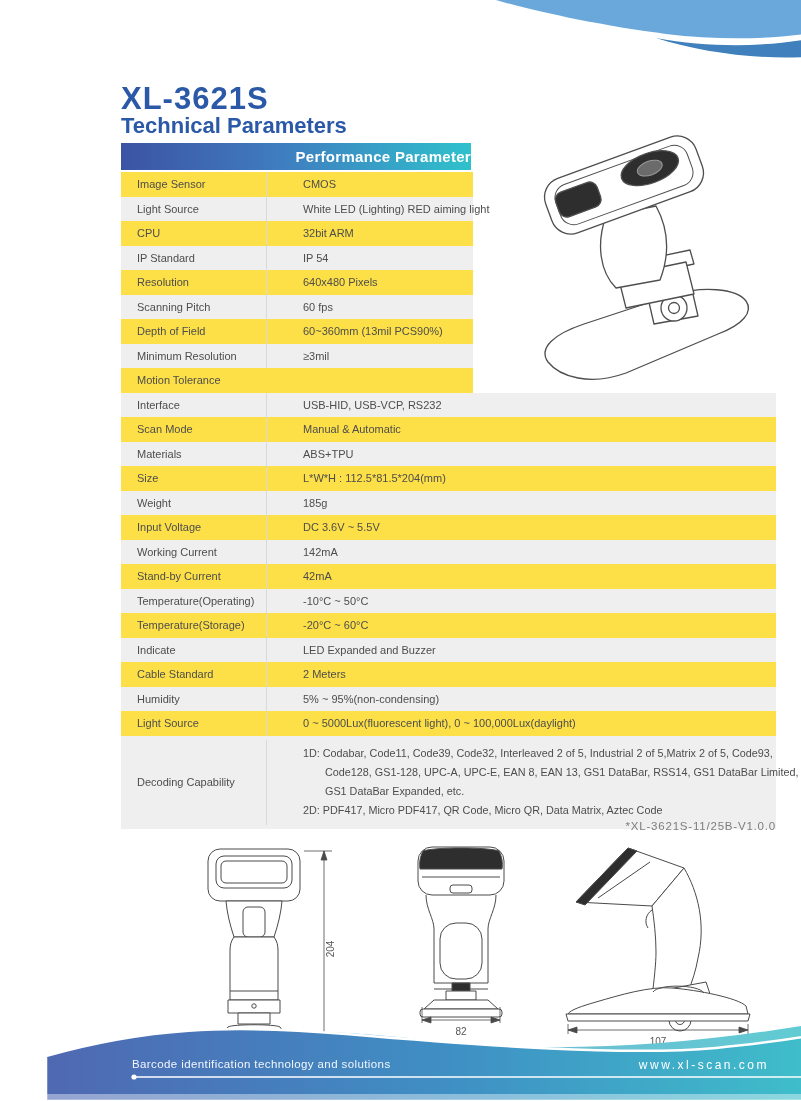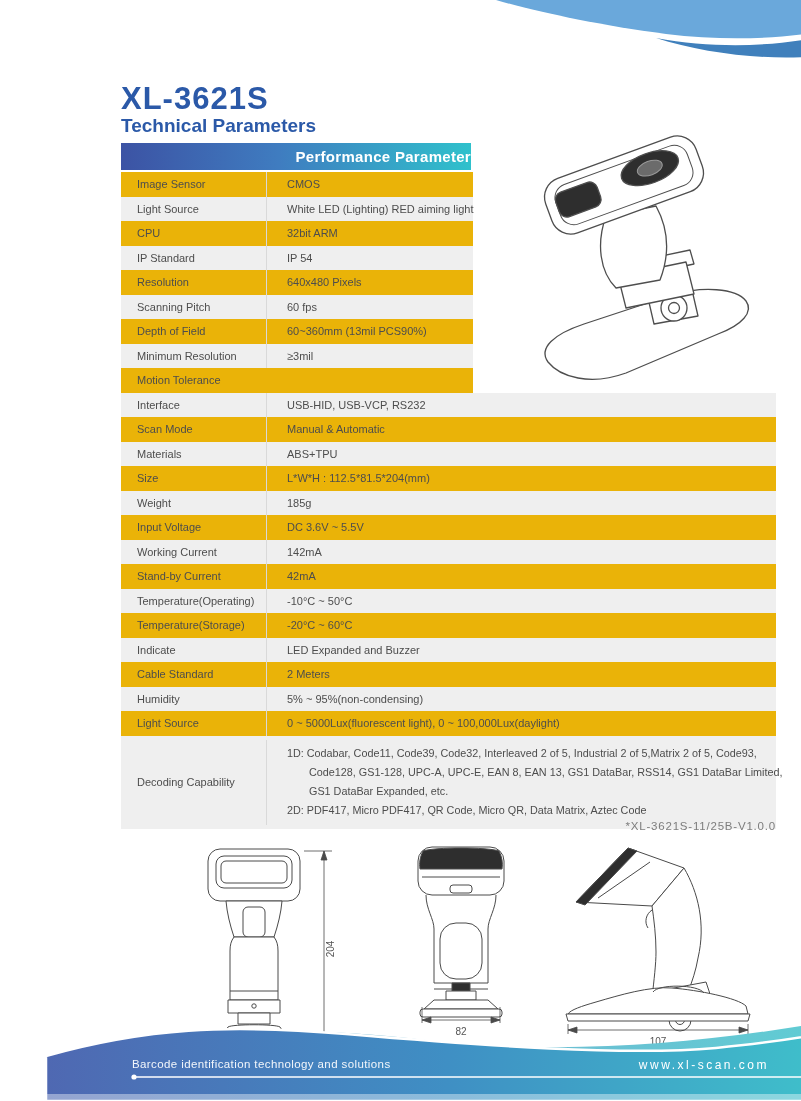--- a/index.html
+++ b/index.html
@@ -1,31 +1,31 @@
 <!DOCTYPE html>
 <html><head>
 <meta charset="utf-8">
 <style>
   html,body{margin:0;padding:0;background:#ffffff;}
   .page{position:relative;width:801px;height:1101px;background:#fff;overflow:hidden;
         font-family:"Liberation Sans",sans-serif;color:#4d4d4d;margin-left:46px;}
   .top-wave{position:absolute;top:0;right:0;}
   .content{position:absolute;left:75px;top:82px;width:655px;}
   .title{font-size:31px;font-weight:bold;letter-spacing:1px;color:#2b59a8;line-height:33px;}
-  .subtitle{font-size:19px;font-weight:bold;color:#2b59a8;line-height:22px;margin-bottom:6px;}
+  .subtitle{font-size:22px;font-weight:bold;color:#2b59a8;line-height:22px;margin-bottom:6px;}
   .table-header{width:350px;height:27px;display:flex;align-items:center;justify-content:flex-end;
         background:linear-gradient(90deg,#3c53a4 0%,#3f7cc0 45%,#2fc1cc 100%);margin-bottom:2px;}
   .table-header span{color:#fff;font-size:15px;font-weight:bold;letter-spacing:.3px;}
   .spec-table{display:flex;flex-direction:column;}
-  .spec-row{display:flex;width:352px;height:24.5px;align-items:center;background:#eab308;}
+  .spec-row{display:flex;width:352px;height:24.5px;align-items:center;background:#fde047;}
   .spec-row.wide{width:655px;}
   .spec-row.shaded{background:#efefef;}
   .spec-row.tall{height:auto;min-height:85px;padding:4px 0;}
   .spec-label{width:145px;padding-left:16px;box-sizing:border-box;font-size:11px;flex:none;}
-  .spec-value{flex:1;align-self:stretch;border-left:1px solid #d9d9d9;padding-left:20px;
+  .spec-value{flex:1;align-self:stretch;border-left:1px solid #d9d9d9;padding-left:36px;
         display:flex;flex-direction:column;justify-content:center;font-size:11px;white-space:nowrap;}
   .value-line{font-size:10.8px;line-height:19px;white-space:nowrap;}
   .value-line.indent{padding-left:22px;}
   .product-illustration{position:absolute;left:468px;top:130px;}
   .version-note{position:absolute;right:71px;top:820px;font-size:11.5px;letter-spacing:.8px;color:#7d7d7d;}
   .drawing{position:absolute;}
   .drawing-front{left:140px;top:843px;}
   .drawing-back{left:340px;top:843px;}
   .drawing-side{left:512px;top:840px;}
   .footer-band{position:absolute;left:0;bottom:0;}

